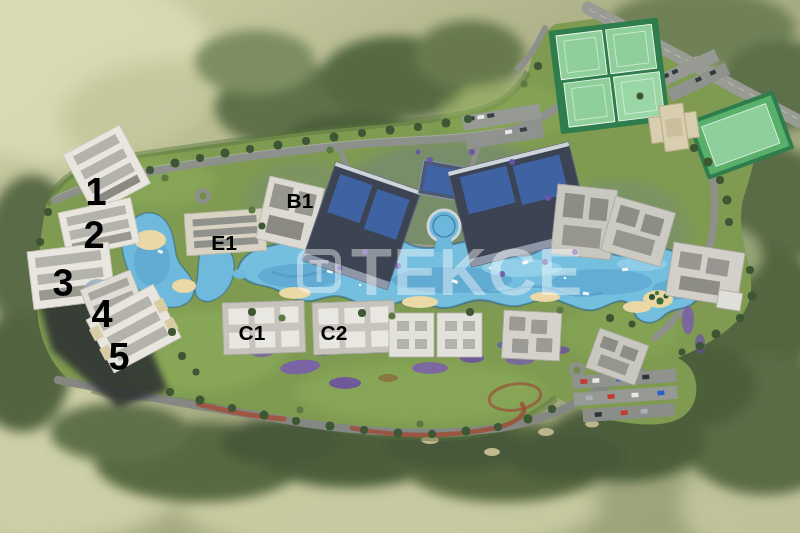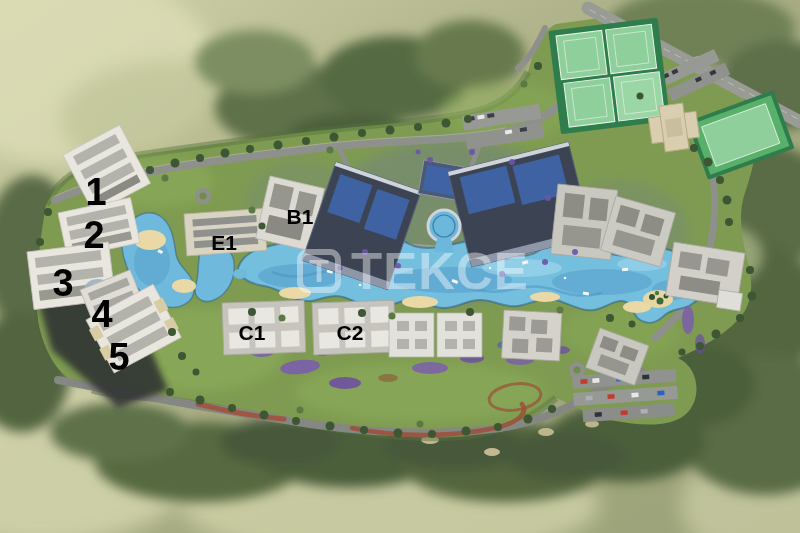--- a/index.html
+++ b/index.html
@@ -21,21 +21,21 @@
     position:absolute;left:297px;top:243px;height:56px;
     display:flex;align-items:center;gap:10px;
     color:rgba(255,255,255,0.42);
   }
   .wm-box{
     width:44px;height:44px;border:6px solid rgba(255,255,255,0.42);
     border-radius:11px;display:flex;align-items:center;justify-content:center;
     font-size:32px;font-weight:bold;box-sizing:border-box;
   }
   .wm-text{
-    font-size:51px;font-weight:bold;letter-spacing:1px;
+    font-size:67px;font-weight:bold;letter-spacing:1px;
   }
 </style>
 </head>
 <body>
 
 <div class="stage">
 <svg width="800" height="533" viewBox="0 0 800 533">
   <defs>
     <linearGradient id="terrainGrad" x1="0" y1="0" x2="1" y2="1">
       <stop offset="0" stop-color="#d2d3aa"></stop>
@@ -493,22 +493,22 @@
         <circle cx="524" cy="84" r="3.5" fill="#5a7a42"></circle>
         <circle cx="640" cy="96" r="3.5"></circle>
   </g>
 </svg>
 
 <div class="lbl lbl-num" style="left:96px;top:192px;">1</div>
 <div class="lbl lbl-num" style="left:94px;top:235px;">2</div>
 <div class="lbl lbl-num" style="left:63px;top:283px;">3</div>
 <div class="lbl lbl-num" style="left:102px;top:314px;">4</div>
 <div class="lbl lbl-num" style="left:119px;top:357px;">5</div>
-<div class="lbl lbl-code" style="left:300px;top:216px;">B1</div>
+<div class="lbl lbl-code" style="left:300px;top:200px;">B1</div>
 <div class="lbl lbl-code" style="left:224px;top:242px;">E1</div>
 <div class="lbl lbl-code" style="left:252px;top:332px;text-align:center;">C1</div>
-<div class="lbl lbl-code" style="left:350px;top:332px;">C2</div>
+<div class="lbl lbl-code" style="left:334px;top:332px;">C2</div>
 
 <div class="watermark">
   <span class="wm-box">T</span>
   <span class="wm-text">TEKCE</span>
 </div>
 </div>
 
 </body></html>

